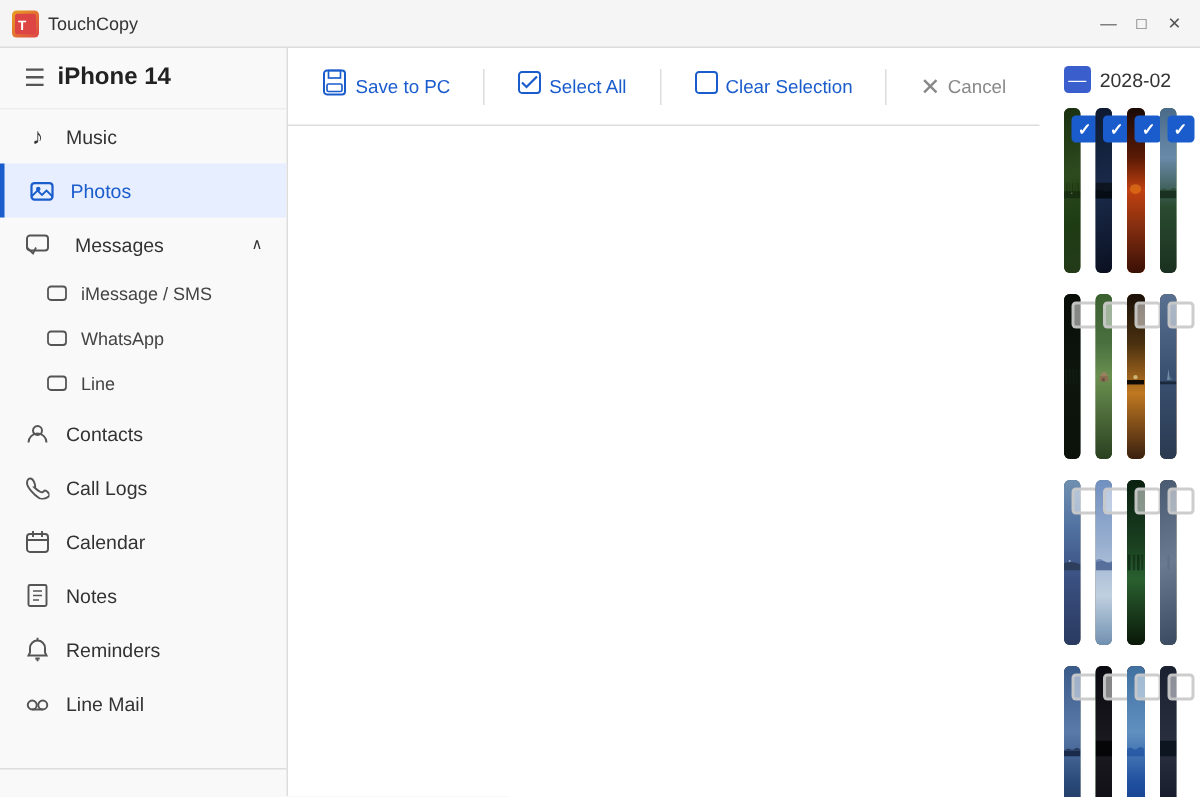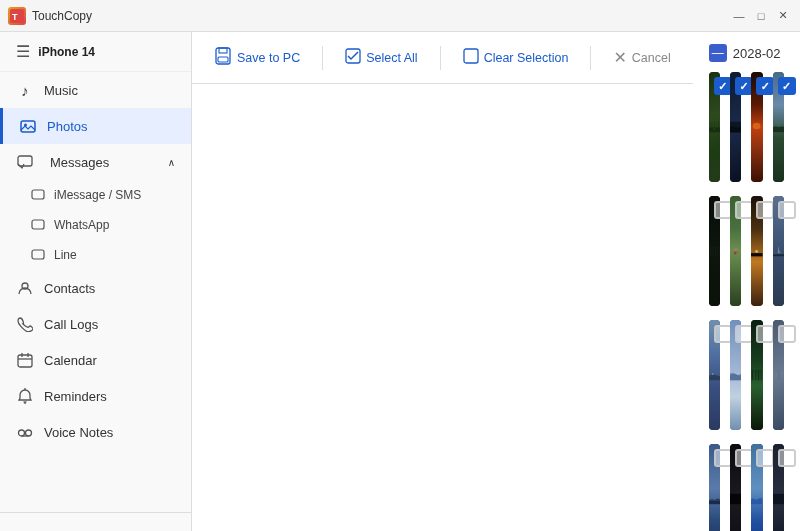--- a/index.html
+++ b/index.html
@@ -38,21 +38,21 @@
       overflow-y: auto;
     }
     .sidebar-header {
       padding: 10px 16px;
       display: flex;
       align-items: center;
       gap: 8px;
       border-bottom: 1px solid #eee;
     }
     .hamburger { font-size: 16px; color: #555; cursor: pointer; }
-    .device-name { font-size: 12px; font-weight: 600; color: #222; }
+    .device-name { font-size: 16px; font-weight: 600; color: #222; }
     .sidebar-item {
       display: flex;
       align-items: center;
       gap: 10px;
       padding: 9px 16px;
       cursor: pointer;
       color: #333;
       font-size: 13px;
     }
     .sidebar-item.active { background: #e6eeff; color: #1a5ccc; border-left: 3px solid #1a5ccc; }
@@ -308,20 +308,31 @@
             <rect x="1" y="3" width="14" height="12" rx="2" fill="none" stroke="#555" stroke-width="1.3"></rect>
             <line x1="1" y1="7" x2="15" y2="7" stroke="#555" stroke-width="1.3"></line>
             <line x1="5" y1="1" x2="5" y2="5" stroke="#555" stroke-width="1.3"></line>
             <line x1="11" y1="1" x2="11" y2="5" stroke="#555" stroke-width="1.3"></line>
           </svg>
       </span>
       <span class="sidebar-item-label">Calendar</span>
     </div>
 
 
+    <div class="sidebar-item">
+      <span class="icon">
+        <svg width="16" height="16" viewBox="0 0 16 16">
+            <rect x="2" y="1" width="12" height="14" rx="1" fill="none" stroke="#555" stroke-width="1.3"></rect>
+            <line x1="5" y1="5" x2="11" y2="5" stroke="#555" stroke-width="1"></line>
+            <line x1="5" y1="8" x2="11" y2="8" stroke="#555" stroke-width="1"></line>
+            <line x1="5" y1="11" x2="9" y2="11" stroke="#555" stroke-width="1"></line>
+          </svg>
+      </span>
+      <span class="sidebar-item-label">Notes</span>
+    </div>
 
     <div class="sidebar-item">
       <span class="icon">
         <svg width="16" height="16" viewBox="0 0 16 16">
             <path d="M8 2a5 5 0 0 1 5 5v3l1 2H2l1-2V7a5 5 0 0 1 5-5z" fill="none" stroke="#555" stroke-width="1.3"></path>
             <line x1="8" y1="14" x2="8" y2="16" stroke="#555" stroke-width="1.3"></line>
             <line x1="6.5" y1="14" x2="9.5" y2="14" stroke="#555" stroke-width="1.3"></line>
             <line x1="8" y1="0" x2="8" y2="2" stroke="#555" stroke-width="1.3"></line>
           </svg>
       </span>
@@ -329,21 +340,21 @@
     </div>
 
     <div class="sidebar-item">
       <span class="icon">
         <svg width="16" height="16" viewBox="0 0 16 16">
             <circle cx="4.5" cy="9" r="3" fill="none" stroke="#555" stroke-width="1.3"></circle>
             <circle cx="11.5" cy="9" r="3" fill="none" stroke="#555" stroke-width="1.3"></circle>
             <line x1="4.5" y1="12" x2="11.5" y2="12" stroke="#555" stroke-width="1.3"></line>
           </svg>
       </span>
-      <span class="sidebar-item-label">Voice Notes</span>
+      <span class="sidebar-item-label">Line Mail</span>
     </div>
 
     <div class="sidebar-bottom">
       <div class="sidebar-item">
         
         
       </div>
     </div>
   </div>
 

